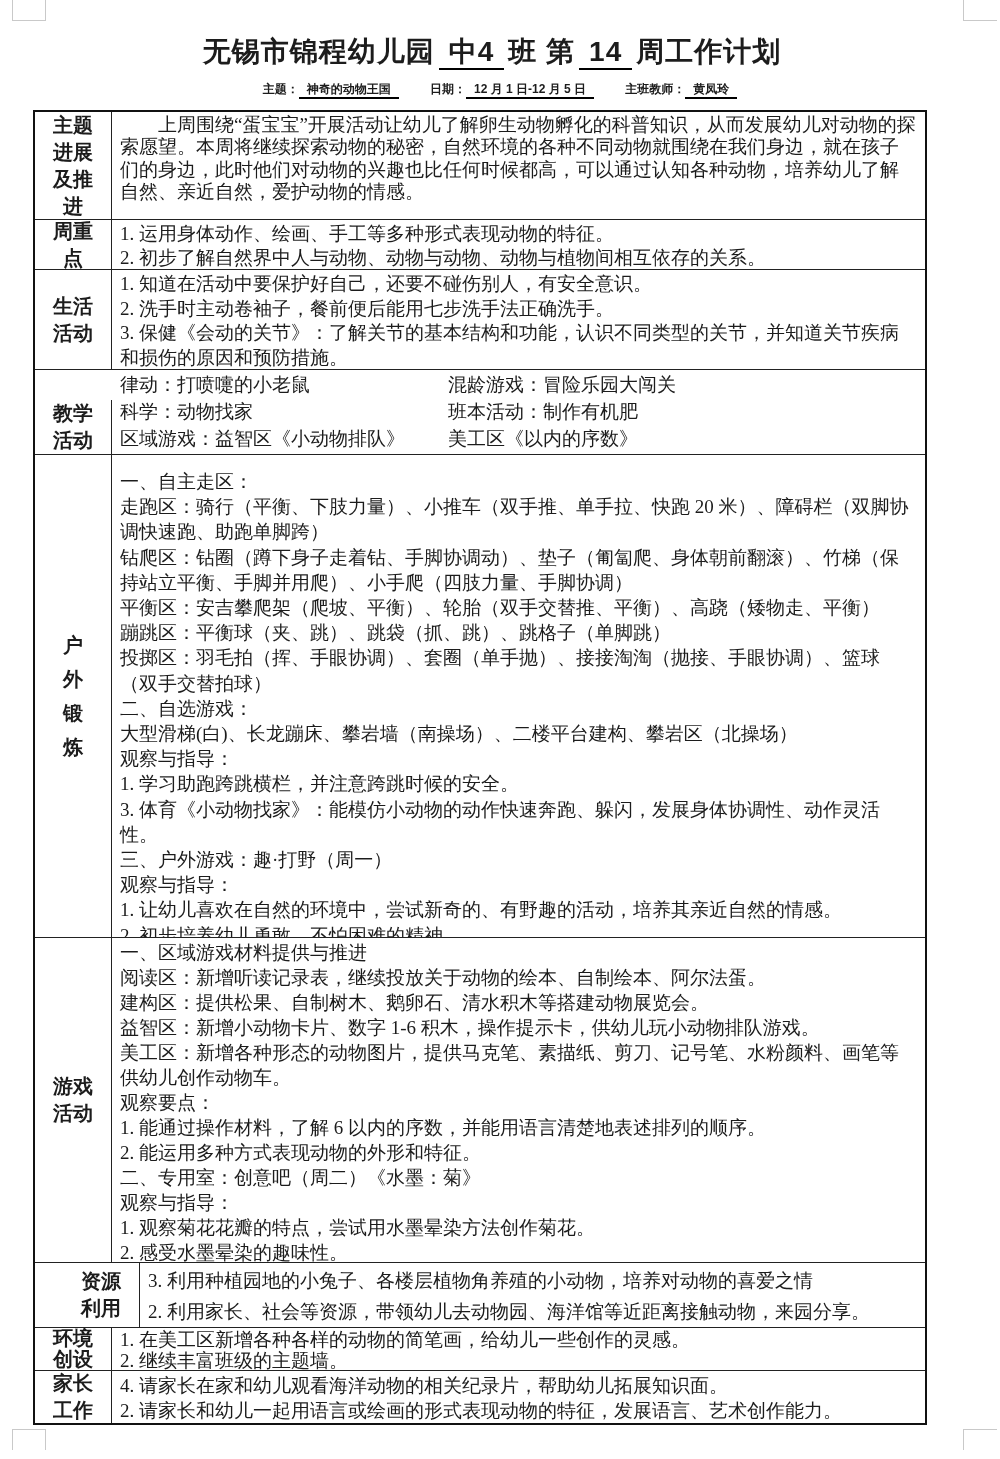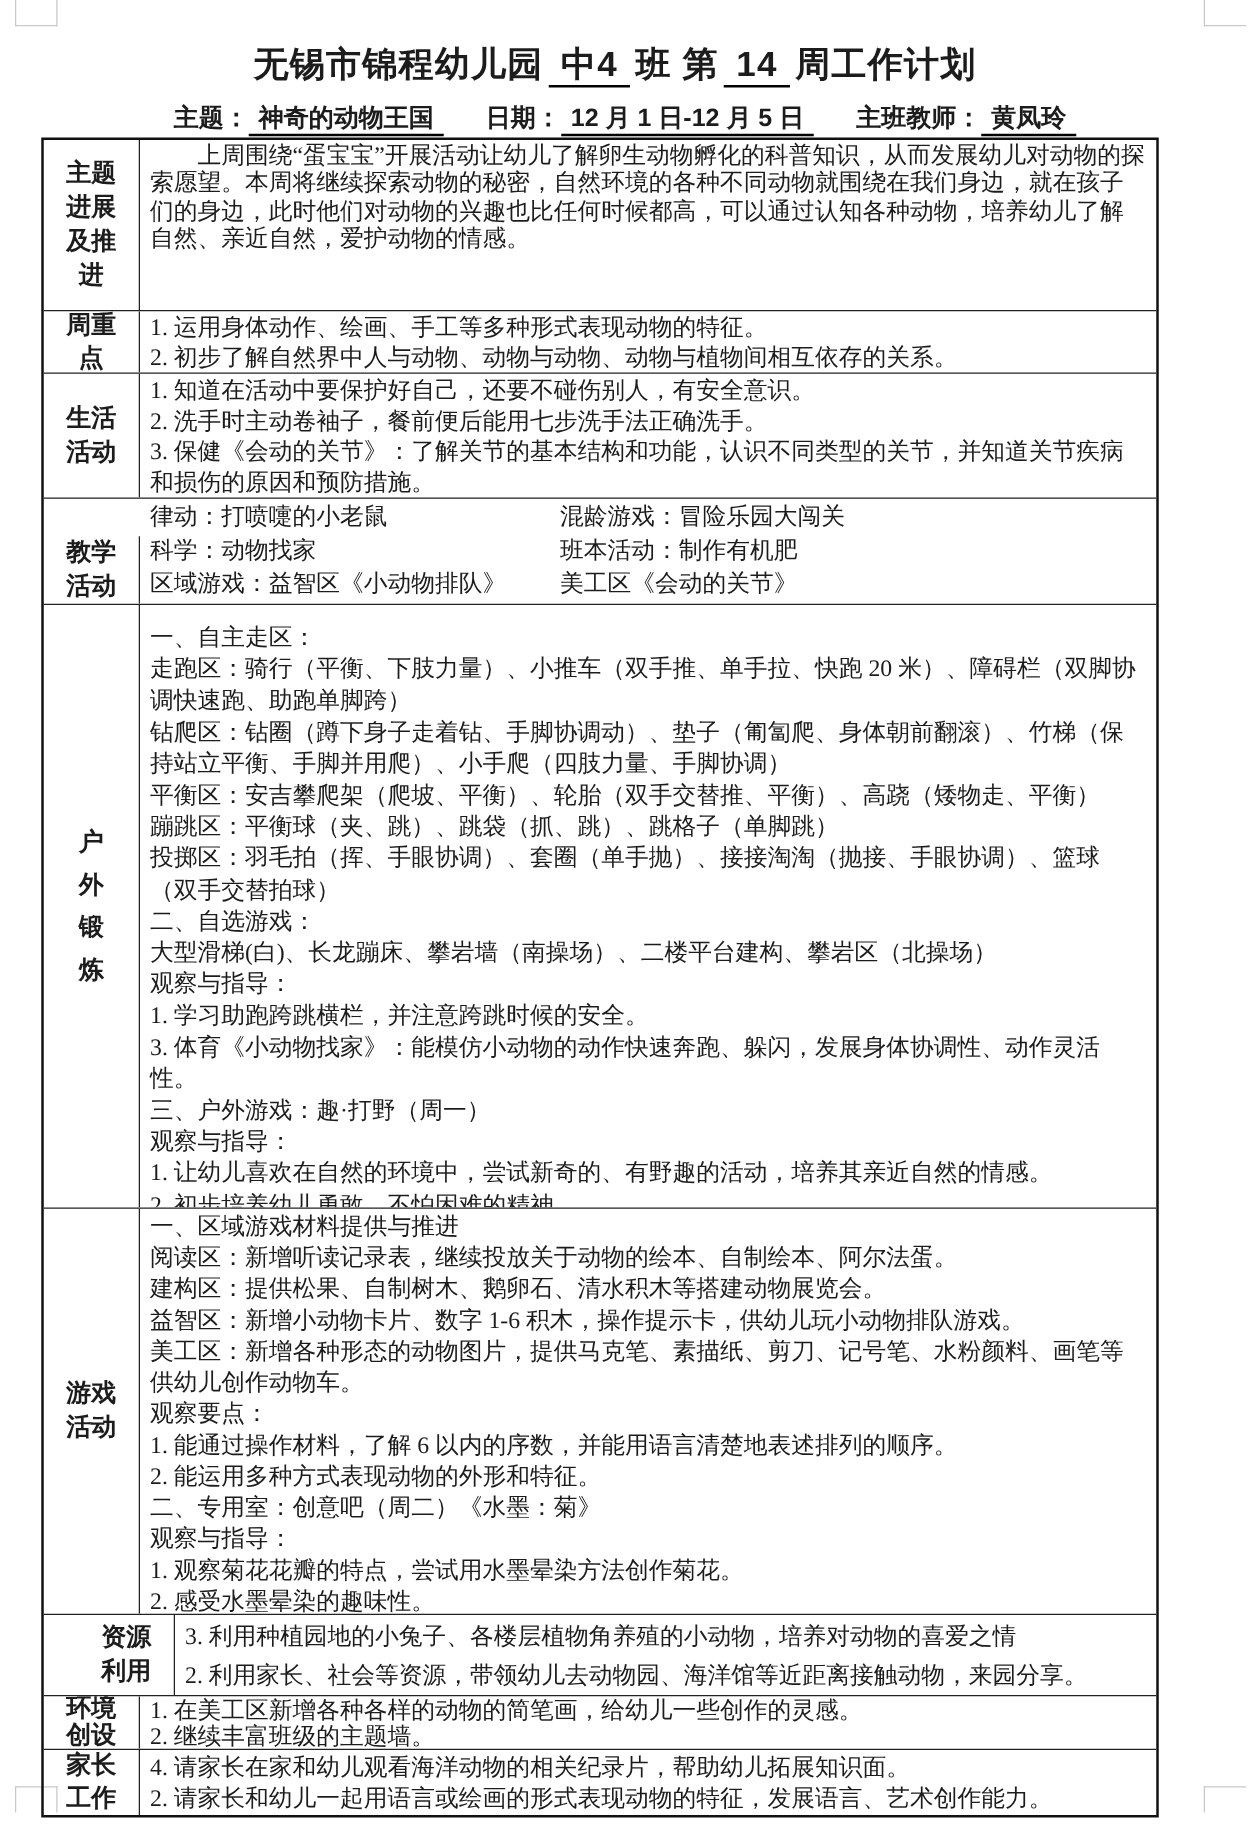--- a/index.html
+++ b/index.html
@@ -24,21 +24,21 @@
     text-align:center;
     font-family:"Liberation Sans","DejaVu Sans",sans-serif;
     font-weight:bold; font-size:28px; letter-spacing:1px;
     white-space:nowrap;
   }
   .doc-title .blank { border-bottom:2.5px solid #000; padding:0 10px 1px 10px; margin:0 4px; }
   .meta {
     position:absolute; left:0; top:81px; width:1000px;
     text-align:center;
     font-family:"Liberation Sans","DejaVu Sans",sans-serif;
-    font-weight:bold; font-size:20px;
+    font-weight:bold; font-size:12px;
     white-space:nowrap;
   }
   .meta .seg { margin:0 14px; }
   .meta .blank { border-bottom:2px solid #000; padding:0 8px 1px 8px; }
 
   .plan-table {
     position:absolute; left:33px; top:110px; width:894px;
     border:2px solid #111;
   }
   .trow { display:flex; border-bottom:1.5px solid #222; overflow:hidden; }
@@ -69,21 +69,21 @@
 
   <div class="doc-title"><span>无锡市锦程幼儿园</span><span class="blank">中4</span><span>班  第</span><span class="blank">14</span><span>周工作计划</span></div>
 
   <div class="meta">
     <span class="seg"><span>主题：</span><span class="blank">神奇的动物王国</span></span>
     <span class="seg"><span>日期：</span><span class="blank">12 月 1 日-12 月 5 日</span></span>
     <span class="seg"><span>主班教师：</span><span class="blank">黄凤玲</span></span>
   </div>
 
   <div class="plan-table">
-      <div class="trow" style="height: 137px;">
+      <div class="trow" style="height: 108px;">
       <div class="tlabel">主题
 进展
 及推
 进</div>
       <div class="tcontent" style="line-height: 22.4px;">
           <div class="line indent">上周围绕“蛋宝宝”开展活动让幼儿了解卵生动物孵化的科普知识，从而发展幼儿对动物的探索愿望。本周将继续探索动物的秘密，自然环境的各种不同动物就围绕在我们身边，就在孩子们的身边，此时他们对动物的兴趣也比任何时候都高，可以通过认知各种动物，培养幼儿了解自然、亲近自然，爱护动物的情感。</div>
         </div>
     </div>
       <div class="trow" style="height: 50px;">
       <div class="tlabel">周重
@@ -109,21 +109,21 @@
           <div class="line pair">
             <span class="pair-left">律动：打喷嚏的小老鼠</span>
             <span>混龄游戏：冒险乐园大闯关</span>
           </div>
           <div class="line pair">
             <span class="pair-left">科学：动物找家</span>
             <span>班本活动：制作有机肥</span>
           </div>
           <div class="line pair">
             <span class="pair-left">区域游戏：益智区《小动物排队》</span>
-            <span>美工区《会动的关节》</span>
+            <span>美工区《以内的序数》</span>
           </div>
         </div>
     </div>
       <div class="trow" style="height: 483px;">
       <div class="tlabel" style="line-height: 34px;">户
 外
 锻
 炼</div>
       <div class="tcontent" style="line-height: 25.2px; margin-top: 12px;">
           <div class="line">一、自主走区：</div>

